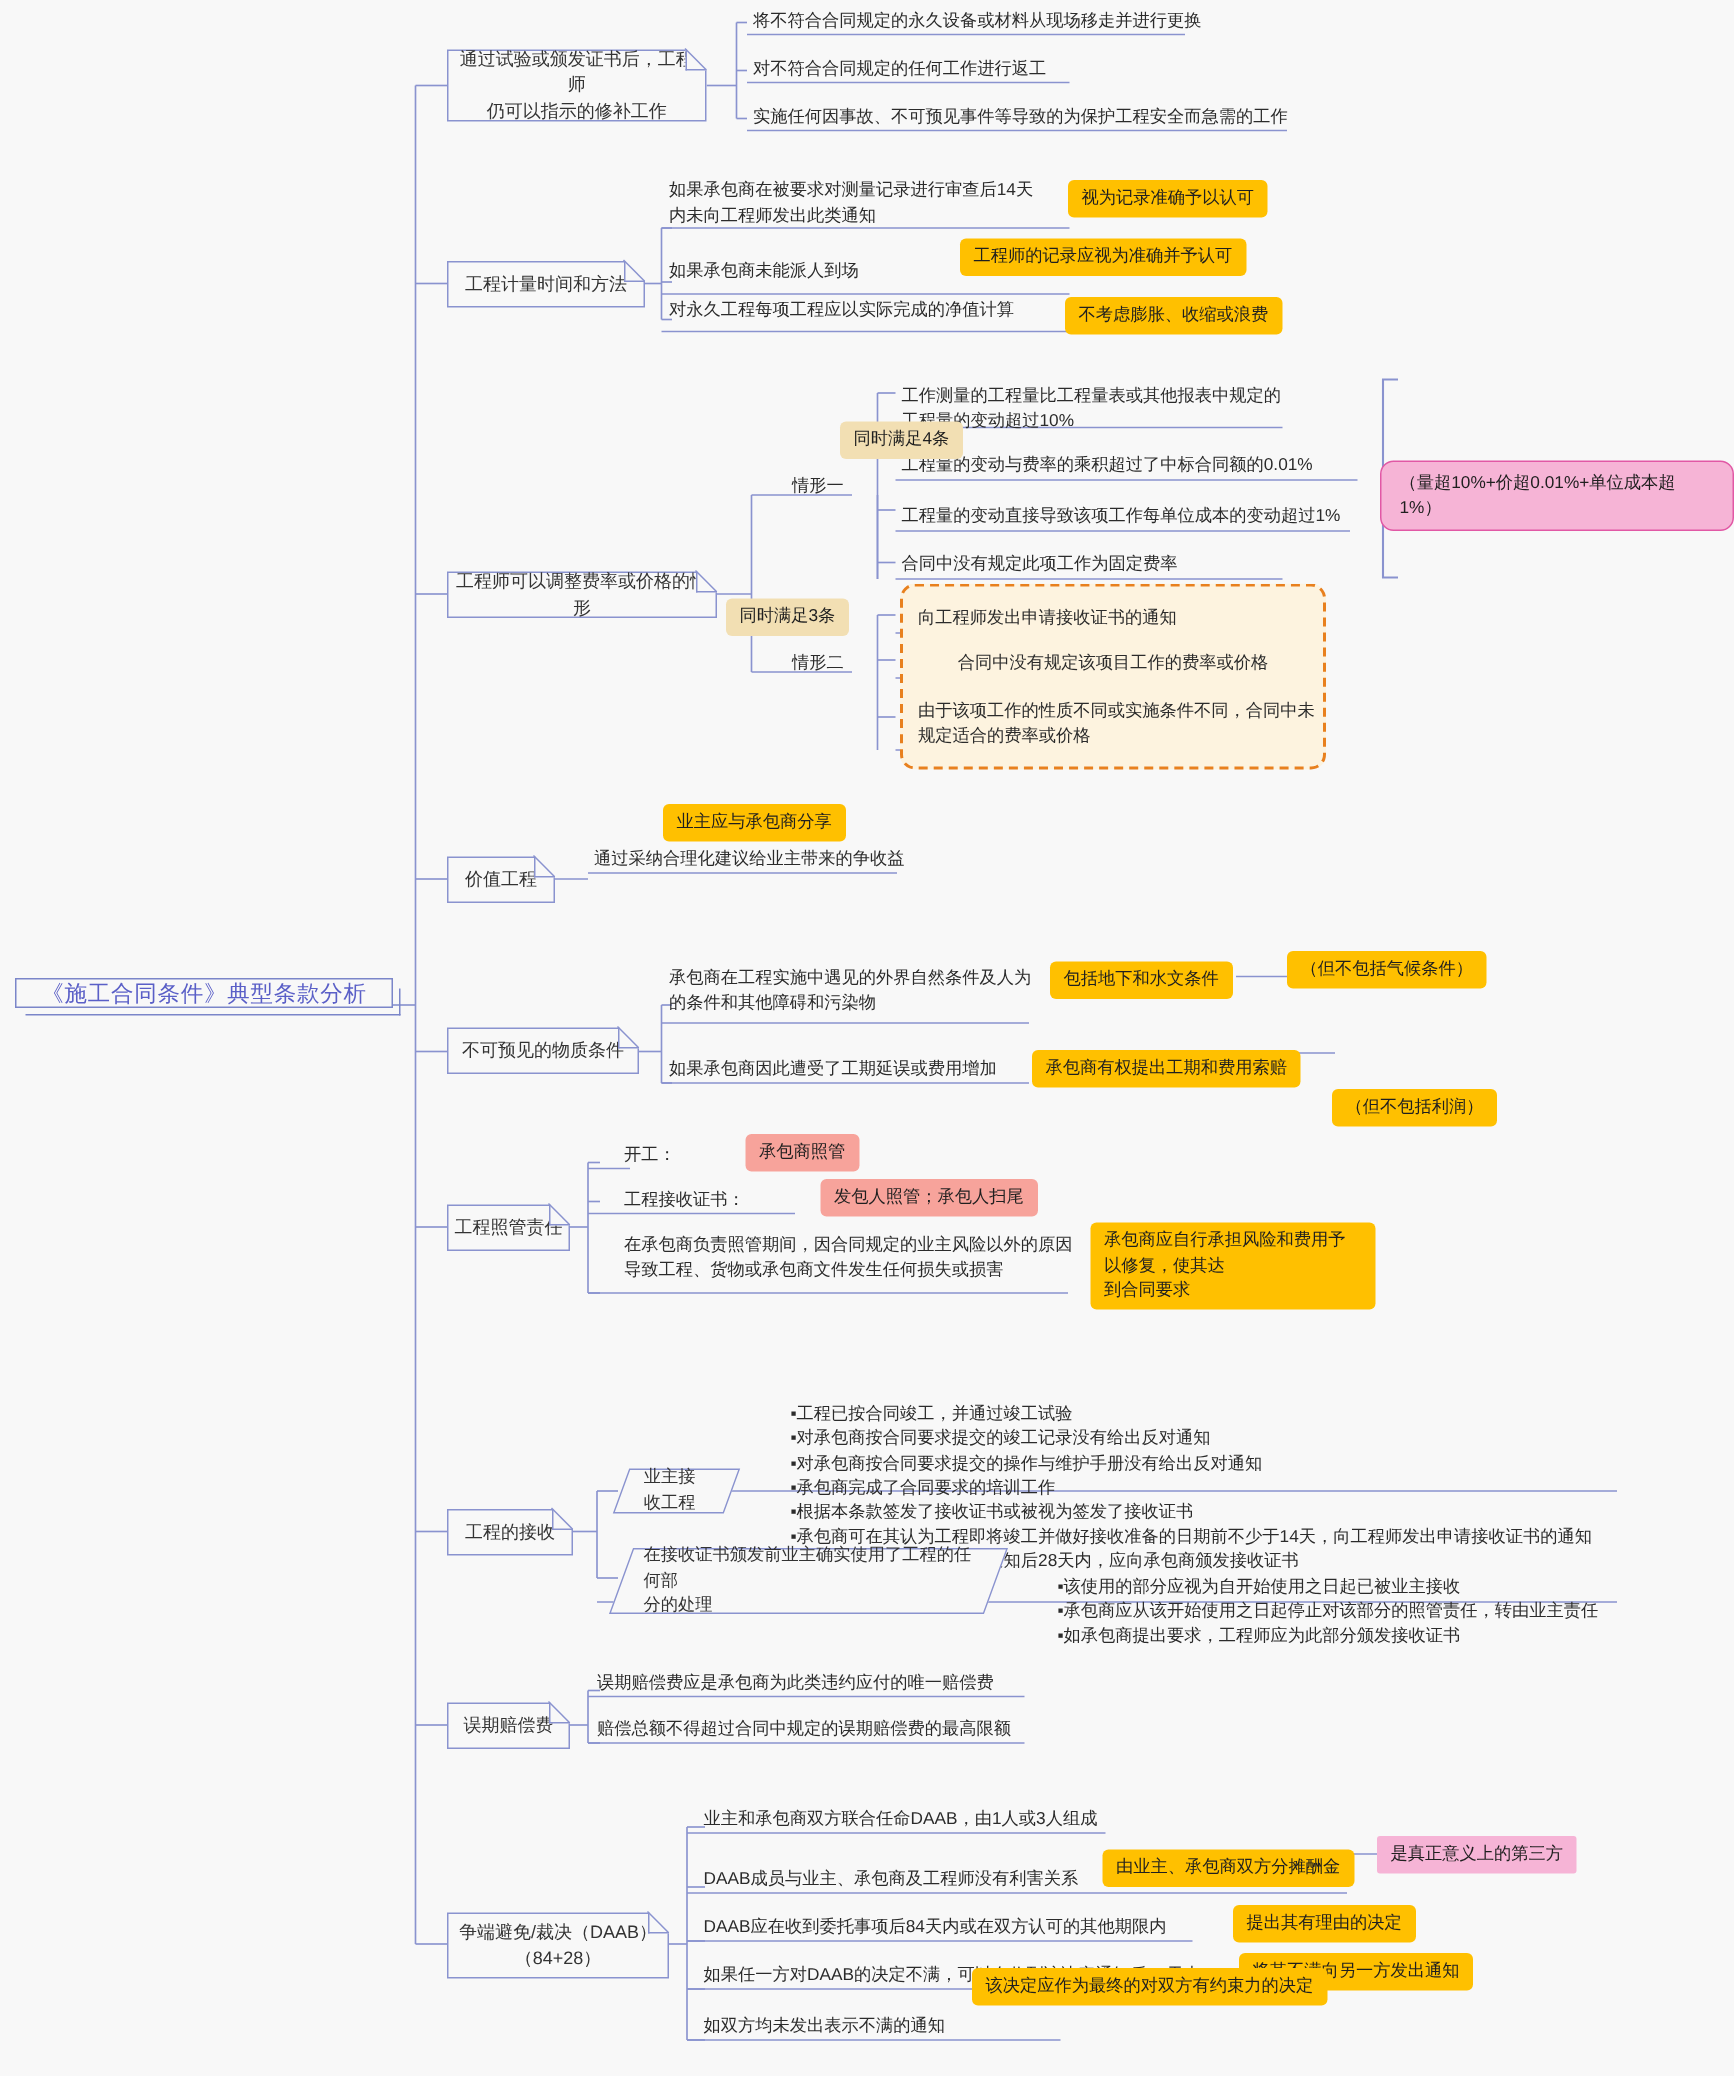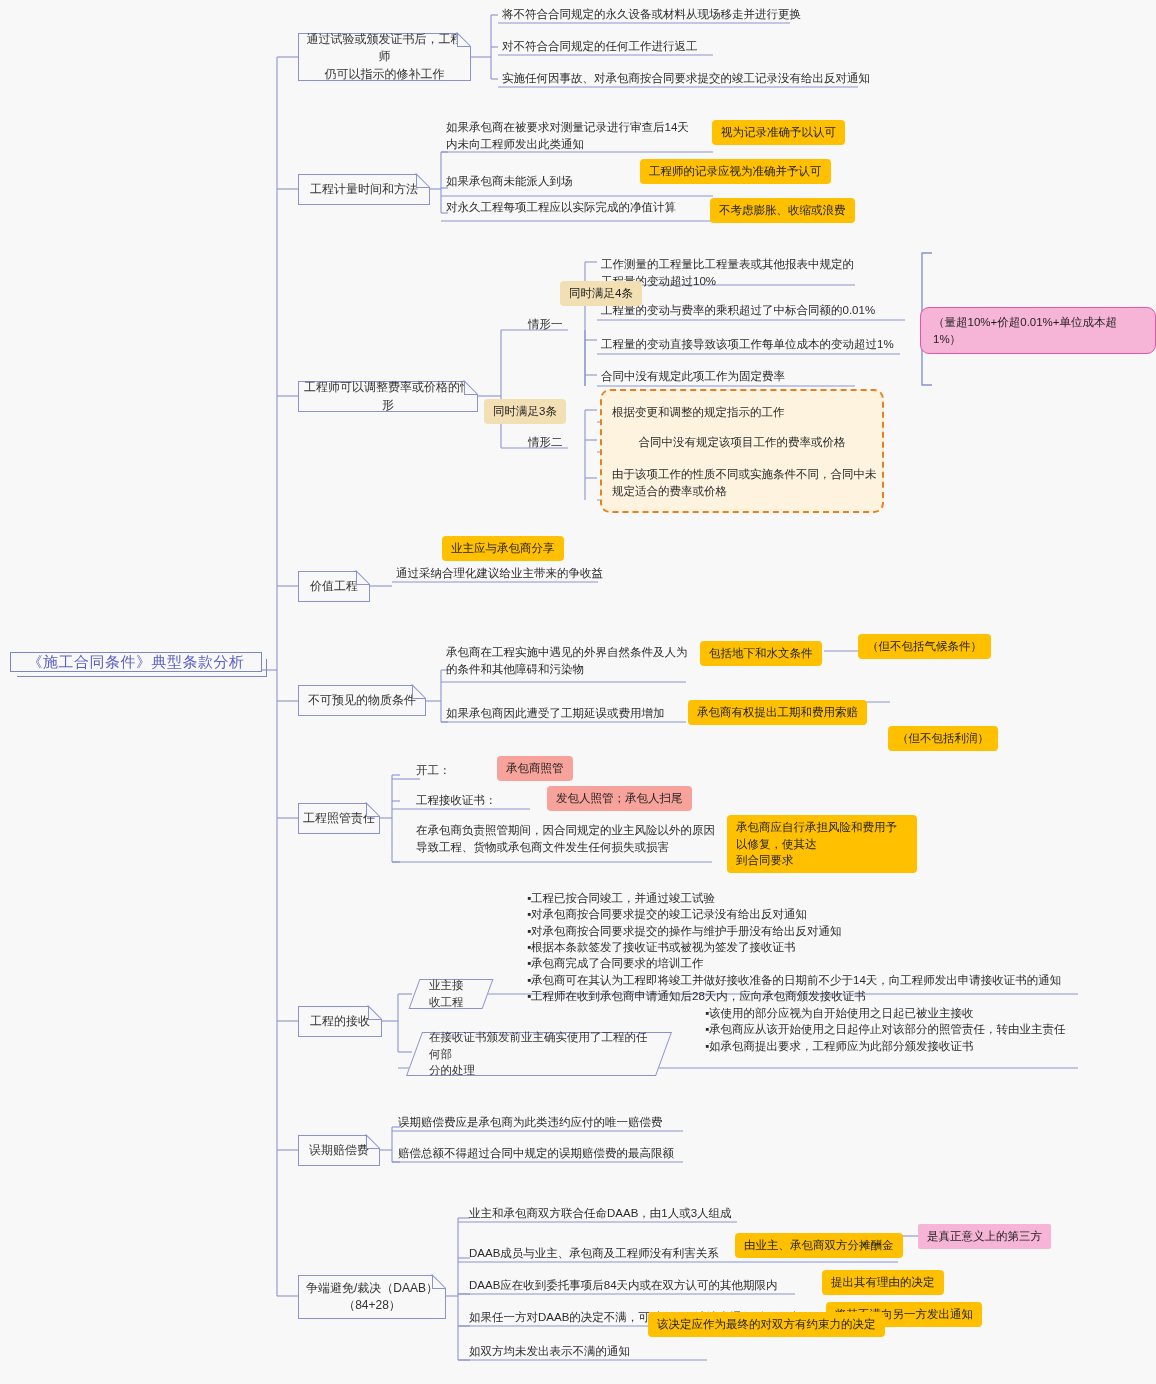--- a/index.html
+++ b/index.html
@@ -113,21 +113,21 @@
 
   
   .dashbox{
     position:absolute;
     border:2px dashed #e8801e;
     background:#fdf3df;
     border-radius:10px;
     z-index:1;
   }
 
-  .bullets{white-space:pre-line;}
+  .bullets{white-space:pre-line;margin-top:45px;}
 </style>
 </head>
 <body>
 
 <div id="canvas">
 
   <svg id="lines">
     <g fill="none" stroke="#8a93cf" stroke-width="1.1">
 
       <path d="M262,670 L277,670"></path>
@@ -249,21 +249,21 @@
     <span>《施工合同条件》典型条款分析</span>
   </div>
 
   <div class="nd branch" style="left:298px;top:33px;width:173px;height:48px;">
     <span class="fold"></span>
     <span style="white-space:pre-line;padding:0 6px;">通过试验或颁发证书后，工程师
 仍可以指示的修补工作</span>
   </div>
   <div class="leaf" style="left:502px;top:6px;width:300px;">将不符合合同规定的永久设备或材料从现场移走并进行更换</div>
   <div class="leaf" style="left:502px;top:38px;width:230px;">对不符合合同规定的任何工作进行返工</div>
-  <div class="leaf" style="left:502px;top:70px;width:370px;">实施任何因事故、对承包商按合同要求提交的竣工记录没有给出反对通知</div>
+  <div class="leaf" style="left:502px;top:70px;width:370px;">实施任何因事故、不可预见事件等导致的为保护工程安全而急需的工作</div>
 
   <div class="nd branch" style="left:298px;top:174px;width:132px;height:31px;">
     <span class="fold"></span>
     <span>工程计量时间和方法</span>
   </div>
   <div class="leaf" style="left:446px;top:119px;width:272px;white-space:pre-line;">如果承包商在被要求对测量记录进行审查后14天
 内未向工程师发出此类通知</div>
   <div class="callout amber c-left" style="left:712px;top:120px;text-align:right;">视为记录准确予以认可</div>
   <div class="leaf" style="left:446px;top:173px;width:250px;">如果承包商未能派人到场</div>
   <div class="callout amber c-left" style="left:640px;top:159px;">工程师的记录应视为准确并予认可</div>
@@ -281,21 +281,21 @@
   <div class="callout tan c-down" style="left:560px;top:281px;">同时满足4条</div>
   <div class="leaf" style="left:601px;top:256px;width:270px;white-space:pre-line;">工作测量的工程量比工程量表或其他报表中规定的
 工程量的变动超过10%</div>
   <div class="leaf" style="left:601px;top:302px;width:300px;">工程量的变动与费率的乘积超过了中标合同额的0.01%</div>
   <div class="leaf" style="left:601px;top:336px;width:300px;">工程量的变动直接导致该项工作每单位成本的变动超过1%</div>
   <div class="leaf" style="left:601px;top:368px;width:270px;">合同中没有规定此项工作为固定费率</div>
   <div class="callout pinkbox c-none" style="left:920px;top:307px;padding:6px 12px;">（量超10%+价超0.01%+单位成本超1%）</div>
 
   <div class="leaf" style="left:528px;top:434px;width:60px;">情形二</div>
   <div class="callout tan c-down" style="left:484px;top:399px;">同时满足3条</div>
-  <div class="leaf" style="left:612px;top:404px;width:250px;">根据变更和调整的规定指示的工作</div>
+  <div class="leaf" style="left:612px;top:404px;width:250px;">向工程师发出申请接收证书的通知</div>
   <div class="leaf" style="left:612px;top:434px;width:260px;text-align:center;">合同中没有规定该项目工作的费率或价格</div>
   <div class="leaf" style="left:612px;top:466px;width:265px;white-space:pre-line;">由于该项工作的性质不同或实施条件不同，合同中未
 规定适合的费率或价格</div>
 
   <div class="nd branch" style="left:298px;top:571px;width:72px;height:31px;">
     <span class="fold"></span>
     <span>价值工程</span>
   </div>
   <div class="leaf" style="left:396px;top:565px;width:230px;">通过采纳合理化建议给业主带来的争收益</div>
   <div class="callout amber c-down" style="left:442px;top:536px;">业主应与承包商分享</div>
@@ -325,21 +325,21 @@
   <div class="callout amber c-left" style="left:727px;top:815px;white-space:pre-line;width:190px;">承包商应自行承担风险和费用予以修复，使其达
 到合同要求</div>
 
   <div class="nd branch" style="left:298px;top:1006px;width:84px;height:31px;">
     <span class="fold"></span>
     <span>工程的接收</span>
   </div>
   <div class="para" style="left:414px;top:979px;width:74px;height:30px;">
     <span>业主接收工程</span>
   </div>
-  <div class="leaf bullets" style="left:527px;top:890px;width:560px;line-height:1.42;"><div>▪工程已按合同竣工，并通过竣工试验</div><div>▪对承包商按合同要求提交的竣工记录没有给出反对通知</div><div>▪对承包商按合同要求提交的操作与维护手册没有给出反对通知</div><div>▪根据本条款签发了接收证书或被视为签发了接收证书</div><div>▪承包商完成了合同要求的培训工作</div><div>▪承包商可在其认为工程即将竣工并做好接收准备的日期前不少于14天，向工程师发出申请接收证书的通知</div><div>▪工程师在收到承包商申请通知后28天内，应向承包商颁发接收证书</div></div>
+  <div class="leaf bullets" style="left:527px;top:890px;width:560px;line-height:1.42;"><div>▪工程已按合同竣工，并通过竣工试验</div><div>▪对承包商按合同要求提交的竣工记录没有给出反对通知</div><div>▪对承包商按合同要求提交的操作与维护手册没有给出反对通知</div><div>▪承包商完成了合同要求的培训工作</div><div>▪根据本条款签发了接收证书或被视为签发了接收证书</div><div>▪承包商可在其认为工程即将竣工并做好接收准备的日期前不少于14天，向工程师发出申请接收证书的通知</div><div>▪工程师在收到承包商申请通知后28天内，应向承包商颁发接收证书</div></div>
 
   <div class="para" style="left:414px;top:1032px;width:250px;height:44px;">
     <span style="white-space:pre-line;">在接收证书颁发前业主确实使用了工程的任何部
 分的处理</span>
   </div>
   <div class="leaf bullets" style="left:705px;top:1005px;width:390px;line-height:1.42;"><div>▪该使用的部分应视为自开始使用之日起已被业主接收</div><div>▪承包商应从该开始使用之日起停止对该部分的照管责任，转由业主责任</div><div>▪如承包商提出要求，工程师应为此部分颁发接收证书</div></div>
 
   <div class="nd branch" style="left:298px;top:1135px;width:82px;height:31px;">
     <span class="fold"></span>
     <span>误期赔偿费</span>

